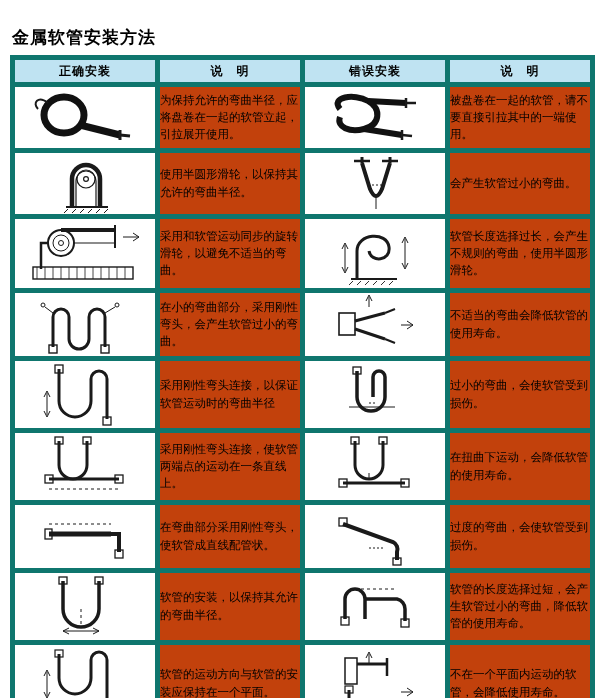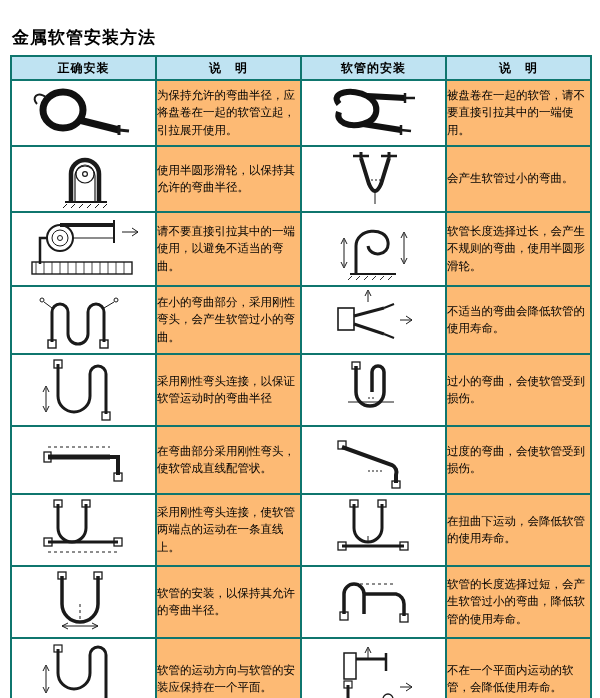--- a/index.html
+++ b/index.html
@@ -28,40 +28,40 @@
     margin: 2px 0 6px 2px;
     font-family: "DejaVu Sans", "Liberation Sans", sans-serif;
   }
   table.hose-table {
     border-collapse: collapse;
     width: 580px;
     table-layout: fixed;
     border: 1px solid #000000;
   }
   table.hose-table td, table.hose-table th {
-    border: 2px solid #0f766e;
+    border: 5px solid #0f766e;
     padding: 0;
     vertical-align: middle;
   }
   th.head {
     background: #bfe3f2;
     height: 22px;
     font-size: 12px;
     font-weight: bold;
     color: #000000;
     text-align: center;
     letter-spacing: 1px;
   }
   td.fig {
     background: #ffffff;
     text-align: center;
     vertical-align: middle;
   }
   td.desc {
-    background: #fdba74;
+    background: #c2410c;
     font-size: 11.5px;
     line-height: 1.5;
     color: #000000;
     padding: 5px 7px;
     text-align: left;
   }
   .col-fig { width: 145px; }
   .col-desc { width: 145px; }
   svg.dia {
     display: block;
@@ -80,21 +80,21 @@
     <colgroup>
       <col class="col-fig">
         <col class="col-desc">
         <col class="col-fig">
         <col class="col-desc">
     </colgroup>
     <thead>
       <tr>
         <th class="head">正确安装</th>
         <th class="head">说　明</th>
-        <th class="head">软管的安装</th>
+        <th class="head">错误安装</th>
         <th class="head">说　明</th>
       </tr>
     </thead>
     <tbody>
 
       <tr style="height:66px">
         <td class="fig">
           <svg class="dia" width="130" height="58" viewBox="0 0 130 58">
             <g class="ink" stroke-width="1.4">
               <ellipse cx="44" cy="26" rx="20" ry="18" stroke-width="7" stroke="#111"></ellipse>
@@ -162,21 +162,21 @@
               <path d="M55 22 L96 22" stroke-width="1.2"></path>
               <path d="M29 22 L22 22 L22 48" stroke-width="2.5"></path>
               <rect x="14" y="46" width="100" height="12" stroke-width="1.4"></rect>
               <path d="M18 46 L18 58 M26 46 L26 58 M34 46 L34 58 M42 46 L42 58 M50 46 L50 58 M58 46 L58 58 M66 46 L66 58 M74 46 L74 58 M82 46 L82 58 M90 46 L90 58 M98 46 L98 58 M106 46 L106 58" stroke-width="0.8"></path>
               <path d="M96 4 L96 27" stroke-width="2"></path>
               <path d="M104 16 L120 16" stroke-width="1" marker-end=""></path>
               <path d="M114 12 L120 16 L114 20" stroke-width="1"></path>
             </g>
           </svg>
         </td>
-        <td class="desc">请不要直接引拉其中的一端使用，以避免不适当的弯曲。</td>
+        <td class="desc">采用和软管运动同步的旋转滑轮，以避免不适当的弯曲。</td>
         <td class="fig">
           <svg class="dia" width="132" height="66" viewBox="0 0 132 66">
             <g class="ink" stroke-width="1.3">
               <path d="M48 58 L48 30 C48 12 78 10 80 26 C82 40 62 42 60 30" stroke-width="3"></path>
               <path d="M42 58 L88 58" stroke-width="2"></path>
               <path d="M44 60 L40 64 M52 60 L48 64 M60 60 L56 64 M68 60 L64 64 M76 60 L72 64 M84 60 L80 64" stroke-width="0.9"></path>
               <path d="M36 24 L36 50" stroke-width="1"></path>
               <path d="M33 28 L36 22 L39 28" stroke-width="1"></path>
               <path d="M33 46 L36 52 L39 46" stroke-width="1"></path>
               <path d="M96 18 L96 46" stroke-width="1"></path>
@@ -240,46 +240,20 @@
               <path d="M48 8 L48 34 A14 14 0 0 0 76 34 L76 14 A6 6 0 0 0 64 14 L64 34" stroke-width="3.5"></path>
               <rect x="44" y="4" width="8" height="7" stroke-width="1.3"></rect>
               <path d="M60 40 L68 40" stroke-width="1" stroke-dasharray="2 2"></path>
               <path d="M40 44 L86 44" stroke-width="1"></path>
             </g>
           </svg>
         </td>
         <td class="desc">过小的弯曲，会使软管受到损伤。</td>
       </tr>
 
-      <tr style="height:68px">
-        <td class="fig">
-          <svg class="dia" width="132" height="58" viewBox="0 0 132 58">
-            <g class="ink" stroke-width="1.5">
-              <path d="M30 26 L92 26" stroke-width="5"></path>
-              <rect x="26" y="21" width="7" height="10" stroke-width="1.3"></rect>
-              <path d="M92 26 L100 26 L100 44" stroke-width="4"></path>
-              <rect x="96" y="42" width="8" height="8" stroke-width="1.3"></rect>
-              <path d="M30 16 L92 16" stroke-width="1" stroke-dasharray="3 3"></path>
-            </g>
-          </svg>
-        </td>
-        <td class="desc">在弯曲部分采用刚性弯头，使软管成直线配管状。</td>
-        <td class="fig">
-          <svg class="dia" width="132" height="58" viewBox="0 0 132 58">
-            <g class="ink" stroke-width="1.5">
-              <path d="M34 16 L84 34 A8 8 0 0 1 88 44 L88 52" stroke-width="4"></path>
-              <rect x="30" y="10" width="8" height="8" stroke-width="1.3"></rect>
-              <rect x="84" y="50" width="8" height="7" stroke-width="1.3"></rect>
-              <path d="M60 40 L76 40" stroke-width="1" stroke-dasharray="2 2"></path>
-            </g>
-          </svg>
-        </td>
-        <td class="desc">过度的弯曲，会使软管受到损伤。</td>
-      </tr>
-
       <tr style="height:72px">
         <td class="fig">
           <svg class="dia" width="132" height="64" viewBox="0 0 132 64">
             <g class="ink" stroke-width="1.5">
               <path d="M40 6 L40 30 A14 14 0 0 0 68 30 L68 6" stroke-width="3"></path>
               <rect x="36" y="2" width="8" height="7" stroke-width="1.3"></rect>
               <rect x="64" y="2" width="8" height="7" stroke-width="1.3"></rect>
               <path d="M30 44 L100 44" stroke-width="3"></path>
               <rect x="26" y="40" width="8" height="8" stroke-width="1.3"></rect>
               <rect x="96" y="40" width="8" height="8" stroke-width="1.3"></rect>
@@ -295,20 +269,46 @@
               <rect x="42" y="2" width="8" height="7" stroke-width="1.3"></rect>
               <rect x="70" y="2" width="8" height="7" stroke-width="1.3"></rect>
               <path d="M34 48 L96 48" stroke-width="3"></path>
               <rect x="30" y="44" width="8" height="8" stroke-width="1.3"></rect>
               <rect x="92" y="44" width="8" height="8" stroke-width="1.3"></rect>
               <path d="M60 38 L60 44" stroke-width="1"></path>
             </g>
           </svg>
         </td>
         <td class="desc">在扭曲下运动，会降低软管的使用寿命。</td>
+      </tr>
+
+      <tr style="height:68px">
+        <td class="fig">
+          <svg class="dia" width="132" height="58" viewBox="0 0 132 58">
+            <g class="ink" stroke-width="1.5">
+              <path d="M30 26 L92 26" stroke-width="5"></path>
+              <rect x="26" y="21" width="7" height="10" stroke-width="1.3"></rect>
+              <path d="M92 26 L100 26 L100 44" stroke-width="4"></path>
+              <rect x="96" y="42" width="8" height="8" stroke-width="1.3"></rect>
+              <path d="M30 16 L92 16" stroke-width="1" stroke-dasharray="3 3"></path>
+            </g>
+          </svg>
+        </td>
+        <td class="desc">在弯曲部分采用刚性弯头，使软管成直线配管状。</td>
+        <td class="fig">
+          <svg class="dia" width="132" height="58" viewBox="0 0 132 58">
+            <g class="ink" stroke-width="1.5">
+              <path d="M34 16 L84 34 A8 8 0 0 1 88 44 L88 52" stroke-width="4"></path>
+              <rect x="30" y="10" width="8" height="8" stroke-width="1.3"></rect>
+              <rect x="84" y="50" width="8" height="7" stroke-width="1.3"></rect>
+              <path d="M60 40 L76 40" stroke-width="1" stroke-dasharray="2 2"></path>
+            </g>
+          </svg>
+        </td>
+        <td class="desc">过度的弯曲，会使软管受到损伤。</td>
       </tr>
 
       <tr style="height:72px">
         <td class="fig">
           <svg class="dia" width="132" height="64" viewBox="0 0 132 64">
             <g class="ink" stroke-width="1.5">
               <path d="M44 6 L44 34 A18 18 0 0 0 80 34 L80 6" stroke-width="3.5"></path>
               <rect x="40" y="2" width="8" height="7" stroke-width="1.3"></rect>
               <rect x="76" y="2" width="8" height="7" stroke-width="1.3"></rect>
               <path d="M62 34 L62 52" stroke-width="1" stroke-dasharray="3 3"></path>

